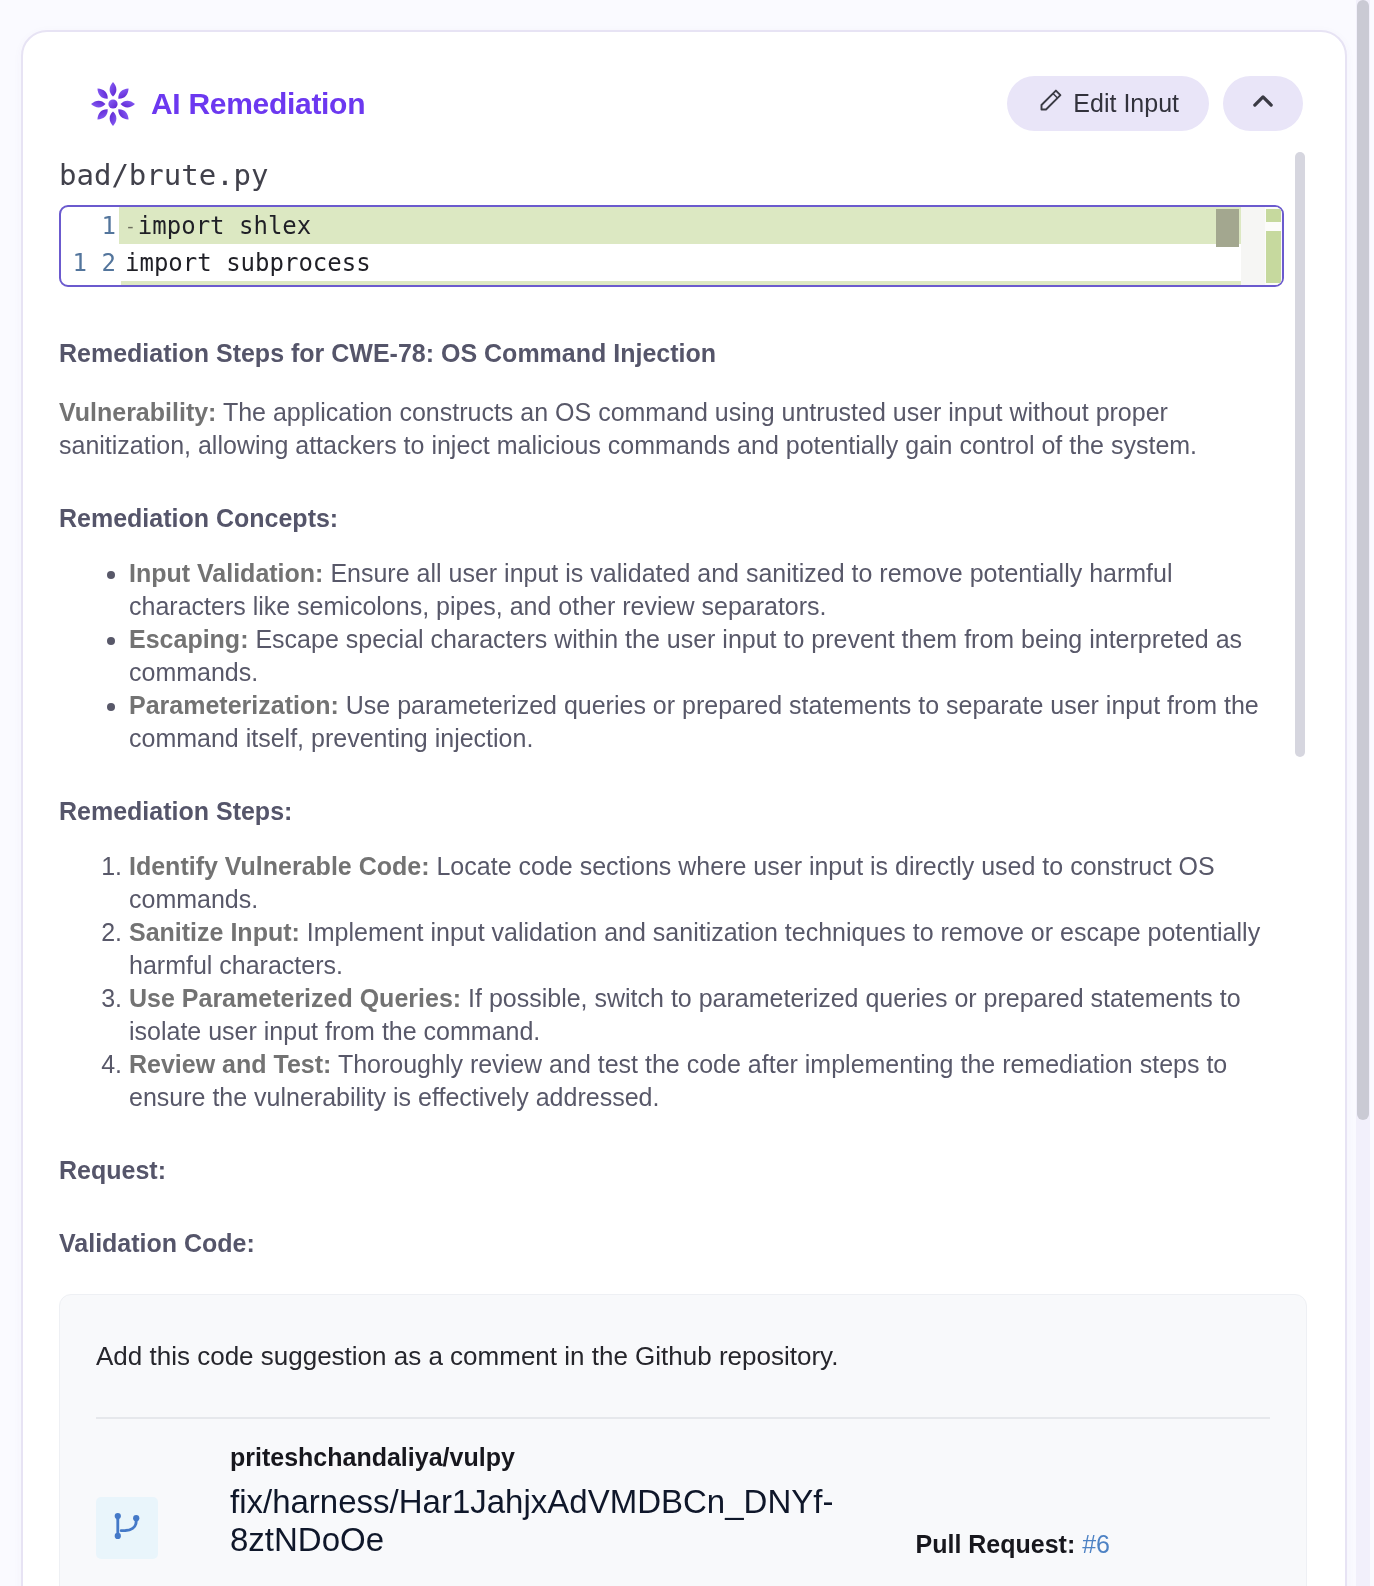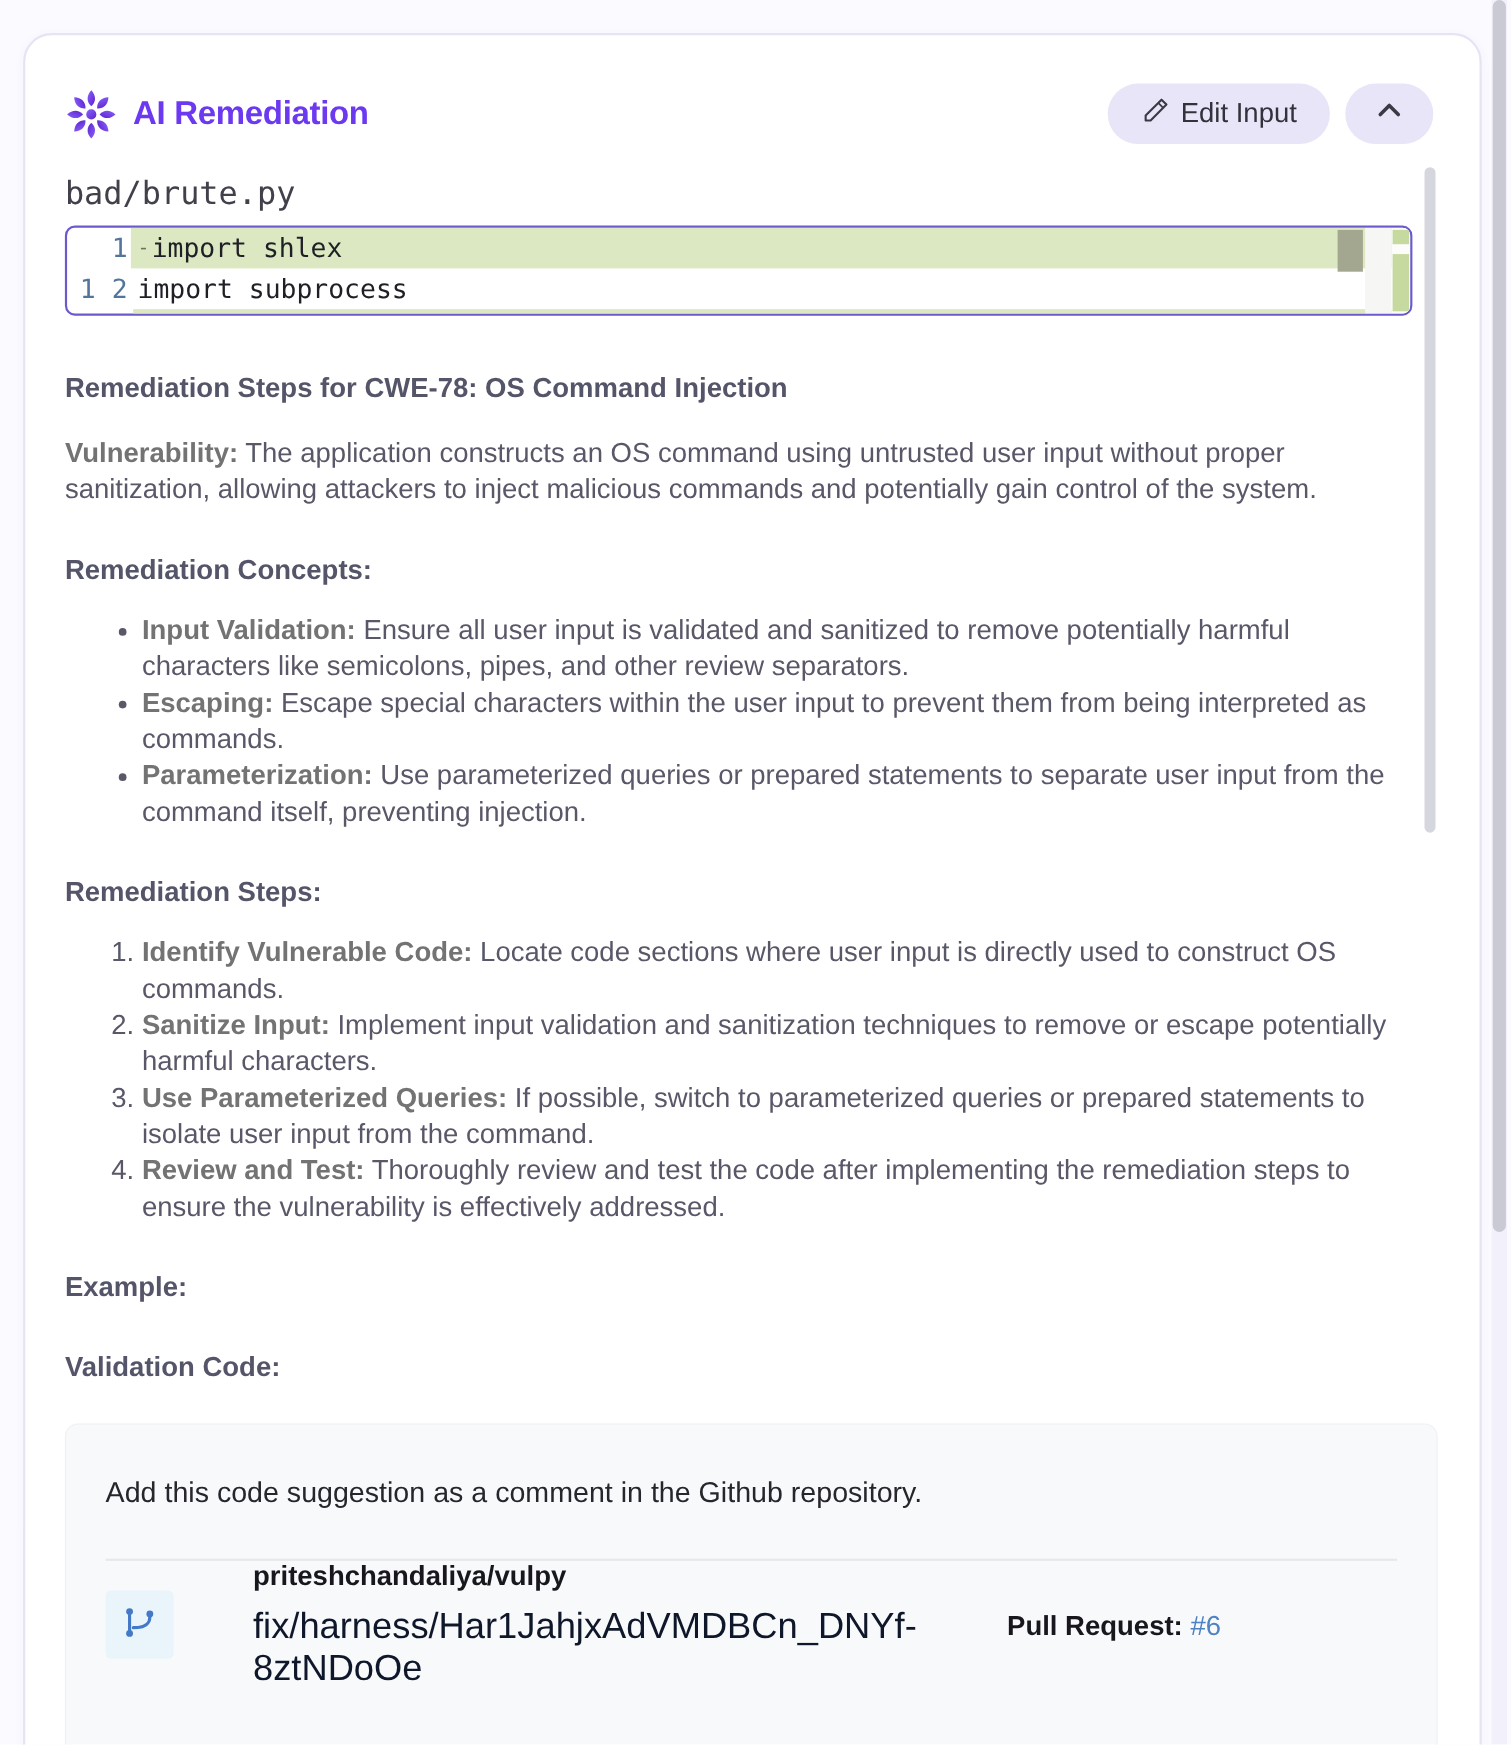--- a/index.html
+++ b/index.html
@@ -16,20 +16,21 @@
     width: 1326px; height: 1640px;
     background: #ffffff;
     border: 2px solid #e7e3f4;
     border-radius: 26px;
     box-shadow: 0 2px 10px rgba(90,70,160,0.04);
   }
   
   .panel-header {
     display: flex; align-items: center;
     padding: 44px 42px 0 36px;
+    margin-left: 30px;
   }
   .brand { display: flex; align-items: center; gap: 14px; }
   .brand svg { display: block; }
   .panel-title { font-size: 30px; font-weight: 700; color: #6c38f0; letter-spacing: -0.3px; }
   .header-actions { margin-left: auto; display: flex; align-items: center; gap: 14px; }
   .btn-pill {
     display: flex; align-items: center; justify-content: center; gap: 9px;
     height: 55px; border: none; cursor: pointer;
     background: #e9e5f8; border-radius: 28px;
     font-family: inherit; font-size: 25px; color: #32323c;
@@ -81,21 +82,21 @@
   .suggestion-card {
     margin: 34px 0 0 36px;
     width: 1248px; height: 480px;
     background: #f8f9fb;
     border: 1px solid #eef0f4;
     border-radius: 12px;
     padding: 46px 36px 0 36px;
   }
   .instruction { font-size: 26px; color: #26262c; }
   .divider { border: none; height: 2px; background: #e6e8ec; margin-top: 45px; }
-  .repo-row { display: flex; align-items: center; }
+  .repo-row { display: flex; align-items: flex-end; margin-top: 24px; }
   .repo-icon-box {
     width: 62px; height: 62px; border-radius: 5px;
     background: #e9f5fb; display: flex; align-items: center; justify-content: center;
     flex: 0 0 auto;
   }
   .repo-info { margin-left: 72px; }
   .repo-name { font-size: 25px; font-weight: 700; color: #17171d; }
   .repo-branch { font-size: 33px; color: #0f172a; margin-top: 11px; }
   .pr { margin-left: auto; margin-right: 160px; font-size: 25px; padding-top: 2px; white-space: nowrap; }
   .pr strong { color: #17171d; font-weight: 700; }
@@ -214,21 +215,21 @@
     </ul>
 
     <h3>Remediation Steps:</h3>
     <ol>
       <li><strong>Identify Vulnerable Code:</strong> <span>Locate code sections where user input is directly used to construct OS commands.</span></li>
       <li><strong>Sanitize Input:</strong> <span>Implement input validation and sanitization techniques to remove or escape potentially harmful characters.</span></li>
       <li><strong>Use Parameterized Queries:</strong> <span>If possible, switch to parameterized queries or prepared statements to isolate user input from the command.</span></li>
       <li><strong>Review and Test:</strong> <span>Thoroughly review and test the code after implementing the remediation steps to ensure the vulnerability is effectively addressed.</span></li>
     </ol>
 
-    <h3>Example:</h3>
+    <h3>Request:</h3>
     <h3>Validation Code:</h3>
   </div>
 
   <div class="suggestion-card">
     <p class="instruction">Add this code suggestion as a comment in the Github repository.</p>
     <div class="divider"></div>
 
     <div class="repo-row">
       <div class="repo-icon-box">
         <span>

